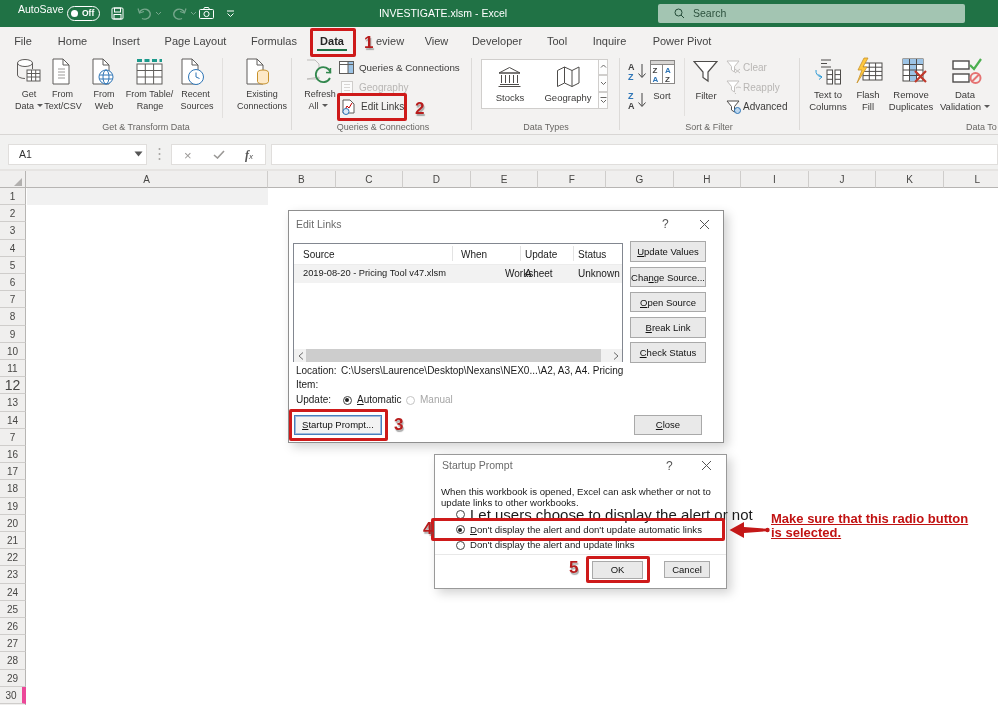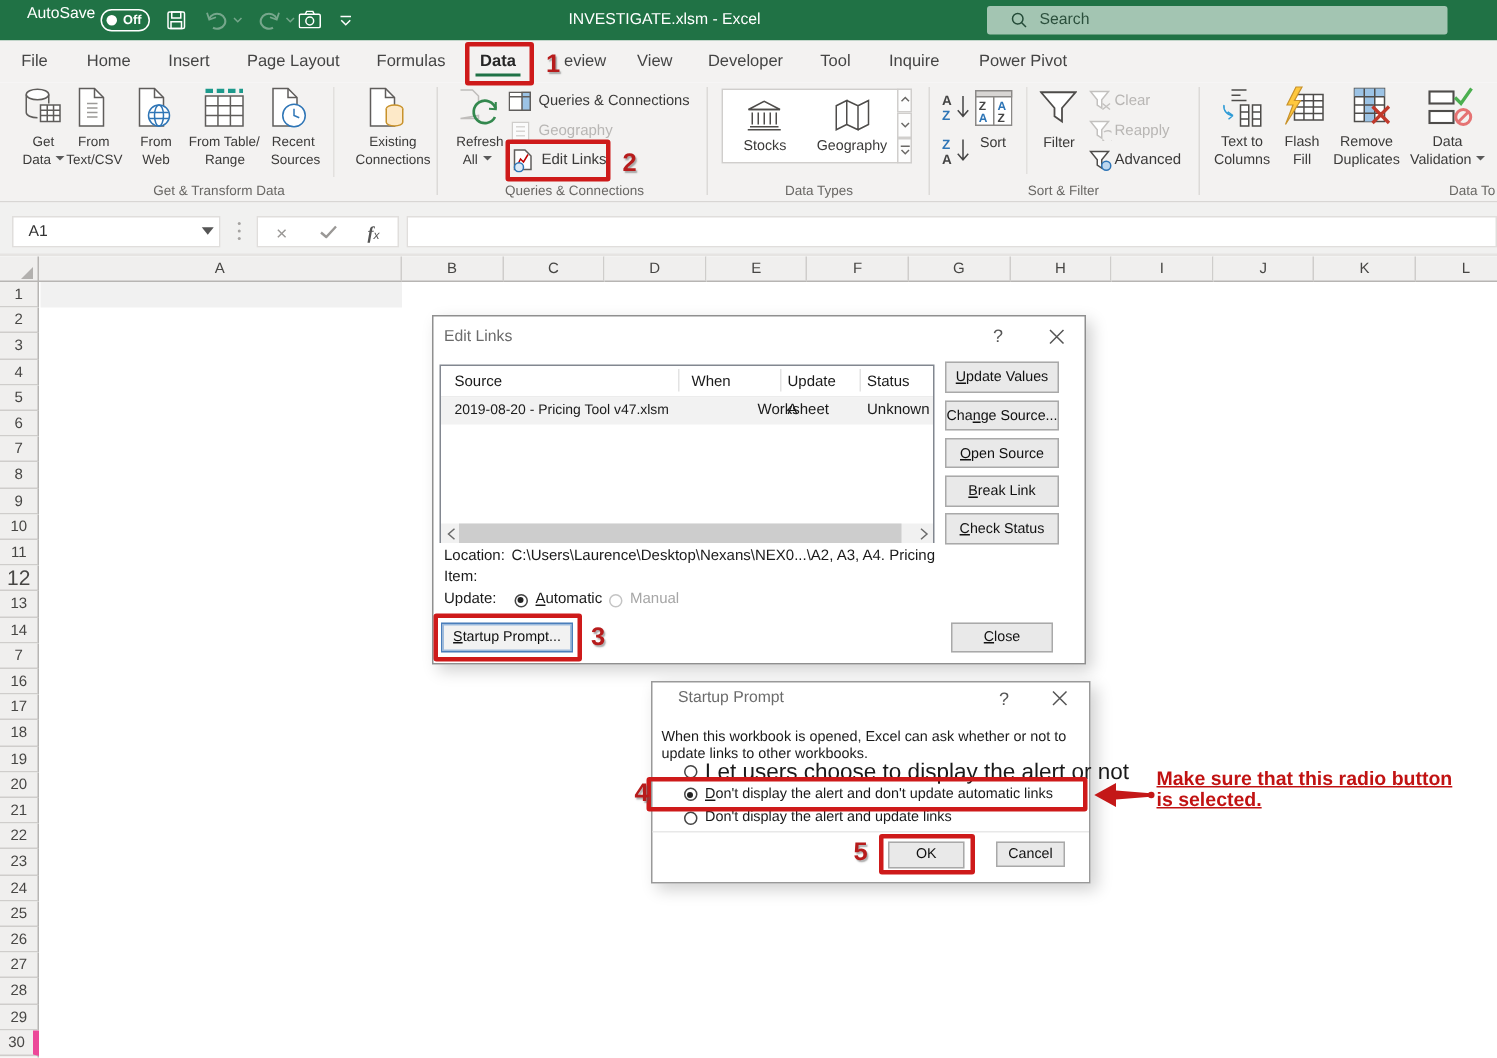--- a/index.html
+++ b/index.html
@@ -351,21 +351,21 @@
 <div class="a" style="left:406px;top:395.5px;width:9px;height:9px;border:1px solid #c4c4c4;border-radius:50%;background:#fff"></div>
 <div class="a" style="left:420px;top:393.0px;font-size:10px;color:#a6a6a6;line-height:14px;white-space:nowrap;">Manual</div>
 <div class="btn" style="left:630px;top:241px;width:76px;height:20.5px;line-height:19px"><u>U</u>pdate Values</div>
 <div class="btn" style="left:630px;top:266.5px;width:76px;height:20.5px;line-height:19px">Cha<u>n</u>ge Source...</div>
 <div class="btn" style="left:630px;top:291.5px;width:76px;height:20.5px;line-height:19px"><u>O</u>pen Source</div>
 <div class="btn" style="left:630px;top:317px;width:76px;height:20.5px;line-height:19px"><u>B</u>reak Link</div>
 <div class="btn" style="left:630px;top:342px;width:76px;height:20.5px;line-height:19px"><u>C</u>heck Status</div>
 <div class="btn" style="left:294px;top:415px;width:88px;height:20px;line-height:18px;background:#f2f2f2;border:1px solid #4a7ebb;box-shadow:inset 0 0 0 1px #9dbbdd"><u>S</u>tartup Prompt...</div>
 <div class="btn" style="left:634px;top:415px;width:68px;height:20px;line-height:18px"><u>C</u>lose</div>
 <div class="a" style="left:434px;top:454px;width:293px;height:135px;background:#fff;border:1px solid #999;box-shadow:4px 4px 10px rgba(0,0,0,0.18)"></div>
-<div class="a" style="left:442px;top:458.2px;font-size:10.5px;color:#6b6b6b;line-height:14.5px;white-space:nowrap;margin-left:10px;">Startup Prompt</div>
+<div class="a" style="left:442px;top:458.2px;font-size:10.5px;color:#6b6b6b;line-height:14.5px;white-space:nowrap;">Startup Prompt</div>
 <div class="a" style="left:666px;top:457.5px;font-size:12px;color:#555;line-height:16px;white-space:nowrap;">?</div>
 <svg class="a" style="left:701px;top:460px" width="11" height="11" viewBox="0 0 11 11">
     <path d="M1 1 L10 10 M10 1 L1 10" stroke="#555"></path>
   </svg>
 <div class="a" style="left:441px;top:484.7px;font-size:9.6px;color:#1a1a1a;line-height:13.6px;white-space:nowrap;">When this workbook is opened, Excel can ask whether or not to</div>
 <div class="a" style="left:441px;top:495.7px;font-size:9.6px;color:#1a1a1a;line-height:13.6px;white-space:nowrap;">update links to other workbooks.</div>
 <div class="a" style="left:455.5px;top:510px;width:9px;height:9px;border:1px solid #444;border-radius:50%;background:#fff"></div>
 <div class="a" style="left:470px;top:507.7px;font-size:15px;color:#1a1a1a;line-height:13.6px;white-space:nowrap;">Let users choose to display the alert or not</div>
 <div class="a" style="left:455.5px;top:525px;width:9px;height:9px;border:1px solid #444;border-radius:50%;background:#fff"></div>
 <div class="a" style="left:458px;top:527.5px;width:4px;height:4px;border-radius:50%;background:#222"></div>

